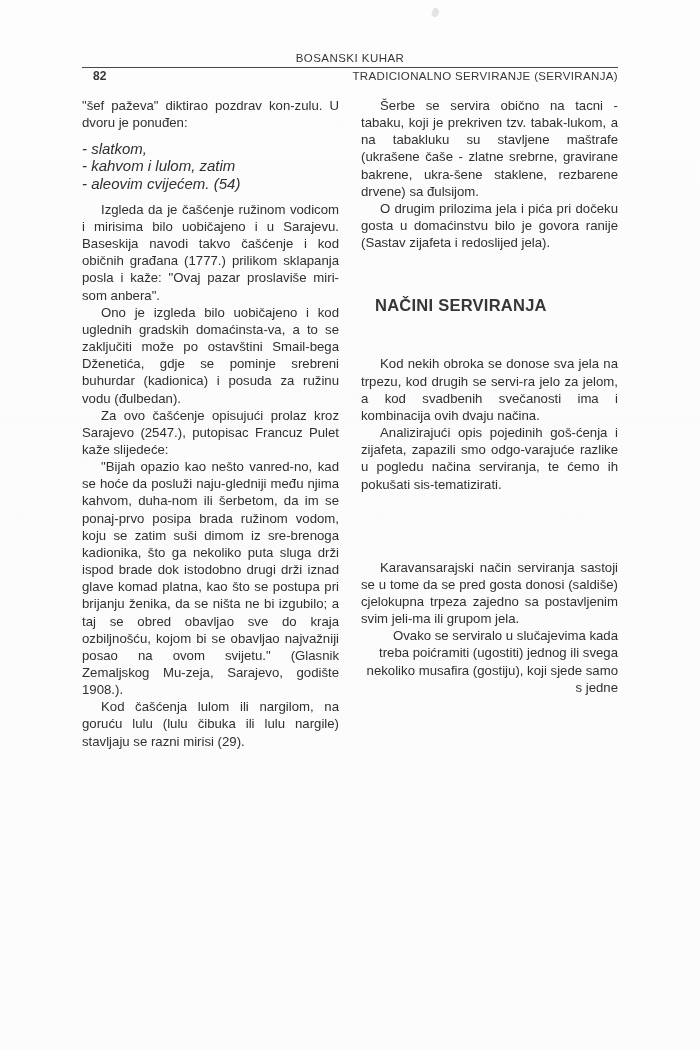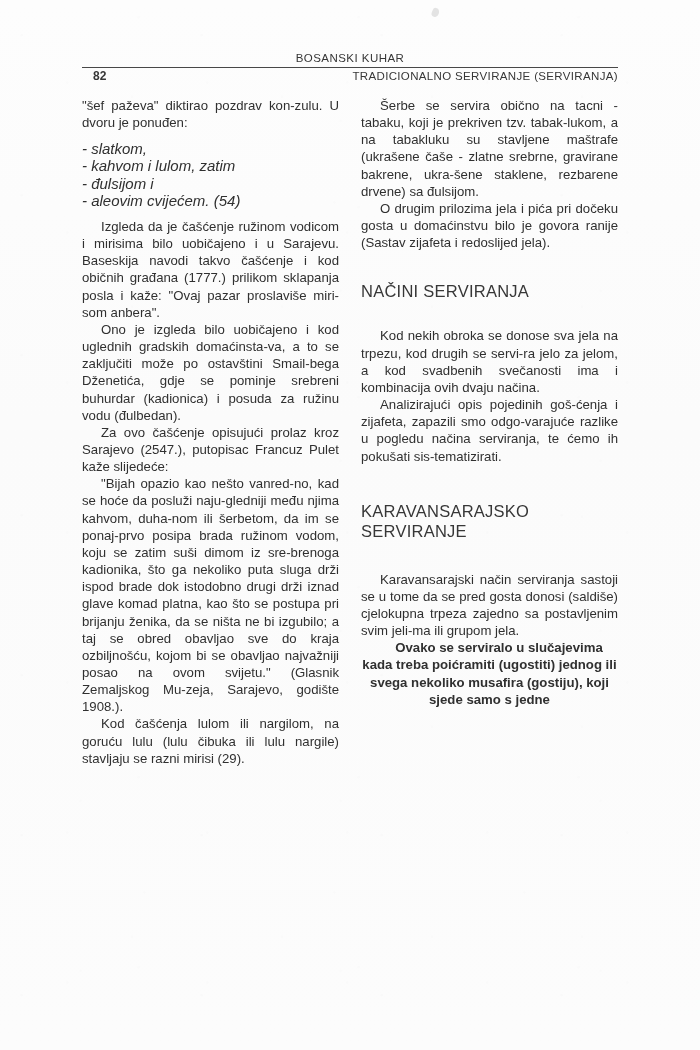--- a/index.html
+++ b/index.html
@@ -104,39 +104,39 @@
     margin: 0;
     font-size: 13.2px;
     line-height: 17.15px;
     text-align: justify;
     text-justify: inter-word;
     text-indent: 19px;
     color: #333333;
     hyphens: manual;
   }
   p.noindent { text-indent: 0; }
-  p.last-flush { text-align: center; font-weight: bold; }
+  p.last-flush { text-align: right; }
 
   ul.dashlist {
     list-style: none;
     margin: 9px 0 9px 0;
     padding: 0;
   }
   ul.dashlist li {
     font-size: 15px;
     line-height: 17.15px;
     font-style: italic;
     color: #333333;
     white-space: nowrap;
   }
 
   h2.section {
-    margin: 0;
+    margin: 14px;
     font-size: 16.5px;
-    font-weight: 400;
+    font-weight: 700;
     letter-spacing: .25px;
     line-height: 20px;
     color: #3a3a3a;
   }
   .gap-before-h2 { height: 30px; }
   .gap-after-h2  { height: 26px; }
   .gap-before-h2b { height: 36px; }
   .gap-after-h2b  { height: 30px; }
 
   
@@ -161,21 +161,20 @@
   </div>
 
   <div class="columns scan">
 
     <div class="col">
       <p class="body noindent">"šef paževa" diktirao pozdrav kon-zulu. U dvoru je ponuđen:</p>
 
       <ul class="dashlist">
         <li>- slatkom,</li>
         <li>- kahvom i lulom, zatim</li>
-        <li>- đulsijom i</li>
         <li>- aleovim cvijećem. (54)</li>
       </ul>
 
       <p class="body">Izgleda da je čašćenje ružinom vodicom i mirisima bilo uobičajeno i u Sarajevu. Baseskija navodi takvo čašćenje i kod običnih građana (1777.) prilikom sklapanja posla i kaže: "Ovaj pazar proslaviše miri-som anbera".</p>
       <p class="body">Ono je izgleda bilo uobičajeno i kod uglednih gradskih domaćinsta-va, a to se zaključiti može po ostavštini Smail-bega Dženetića, gdje se pominje srebreni buhurdar (kadionica) i posuda za ružinu vodu (đulbedan).</p>
       <p class="body">Za ovo čašćenje opisujući prolaz kroz Sarajevo (2547.), putopisac Francuz Pulet kaže slijedeće:</p>
       <p class="quote">"Bijah opazio kao nešto vanred-no, kad se hoće da posluži naju-gledniji među njima kahvom, duha-nom ili šerbetom, da im se ponaj-prvo posipa brada ružinom vodom, koju se zatim suši dimom iz sre-brenoga kadionika, što ga nekoliko puta sluga drži ispod brade dok istodobno drugi drži iznad glave komad platna, kao što se postupa pri brijanju ženika, da se ništa ne bi izgubilo; a taj se obred obavljao sve do kraja ozbiljnošću, kojom bi se obavljao najvažniji posao na ovom svijetu." (Glasnik Zemaljskog Mu-zeja, Sarajevo, godište 1908.).</p>
       <p class="body">Kod čašćenja lulom ili nargilom, na goruću lulu (lulu čibuka ili lulu nargile) stavljaju se razni mirisi (29).</p>
     </div>
 
@@ -184,21 +183,20 @@
       <p class="body">O drugim prilozima jela i pića pri dočeku gosta u domaćinstvu bilo je govora ranije (Sastav zijafeta i redoslijed jela).</p>
 
       <div class="gap-before-h2"></div>
       <h2 class="section">NAČINI SERVIRANJA</h2>
       <div class="gap-after-h2"></div>
 
       <p class="body">Kod nekih obroka se donose sva jela na trpezu, kod drugih se servi-ra jelo za jelom, a kod svadbenih svečanosti ima i kombinacija ovih dvaju načina.</p>
       <p class="body">Analizirajući opis pojedinih goš-ćenja i zijafeta, zapazili smo odgo-varajuće razlike u pogledu načina serviranja, te ćemo ih pokušati sis-tematizirati.</p>
 
       <div class="gap-before-h2b"></div>
-      <h2 class="section"><span>KARAVANSARAJSKO</span><br><span>SERVIRANJE</span></h2>
       <div class="gap-after-h2b"></div>
 
       <p class="body">Karavansarajski način serviranja sastoji se u tome da se pred gosta donosi (saldiše) cjelokupna trpeza zajedno sa postavljenim svim jeli-ma ili grupom jela.</p>
       <p class="body last-flush">Ovako se serviralo u slučajevima kada treba poićramiti (ugostiti) jednog ili svega nekoliko musafira (gostiju), koji sjede samo s jedne</p>
     </div>
 
   </div>
 </div>
 
 </body></html>

